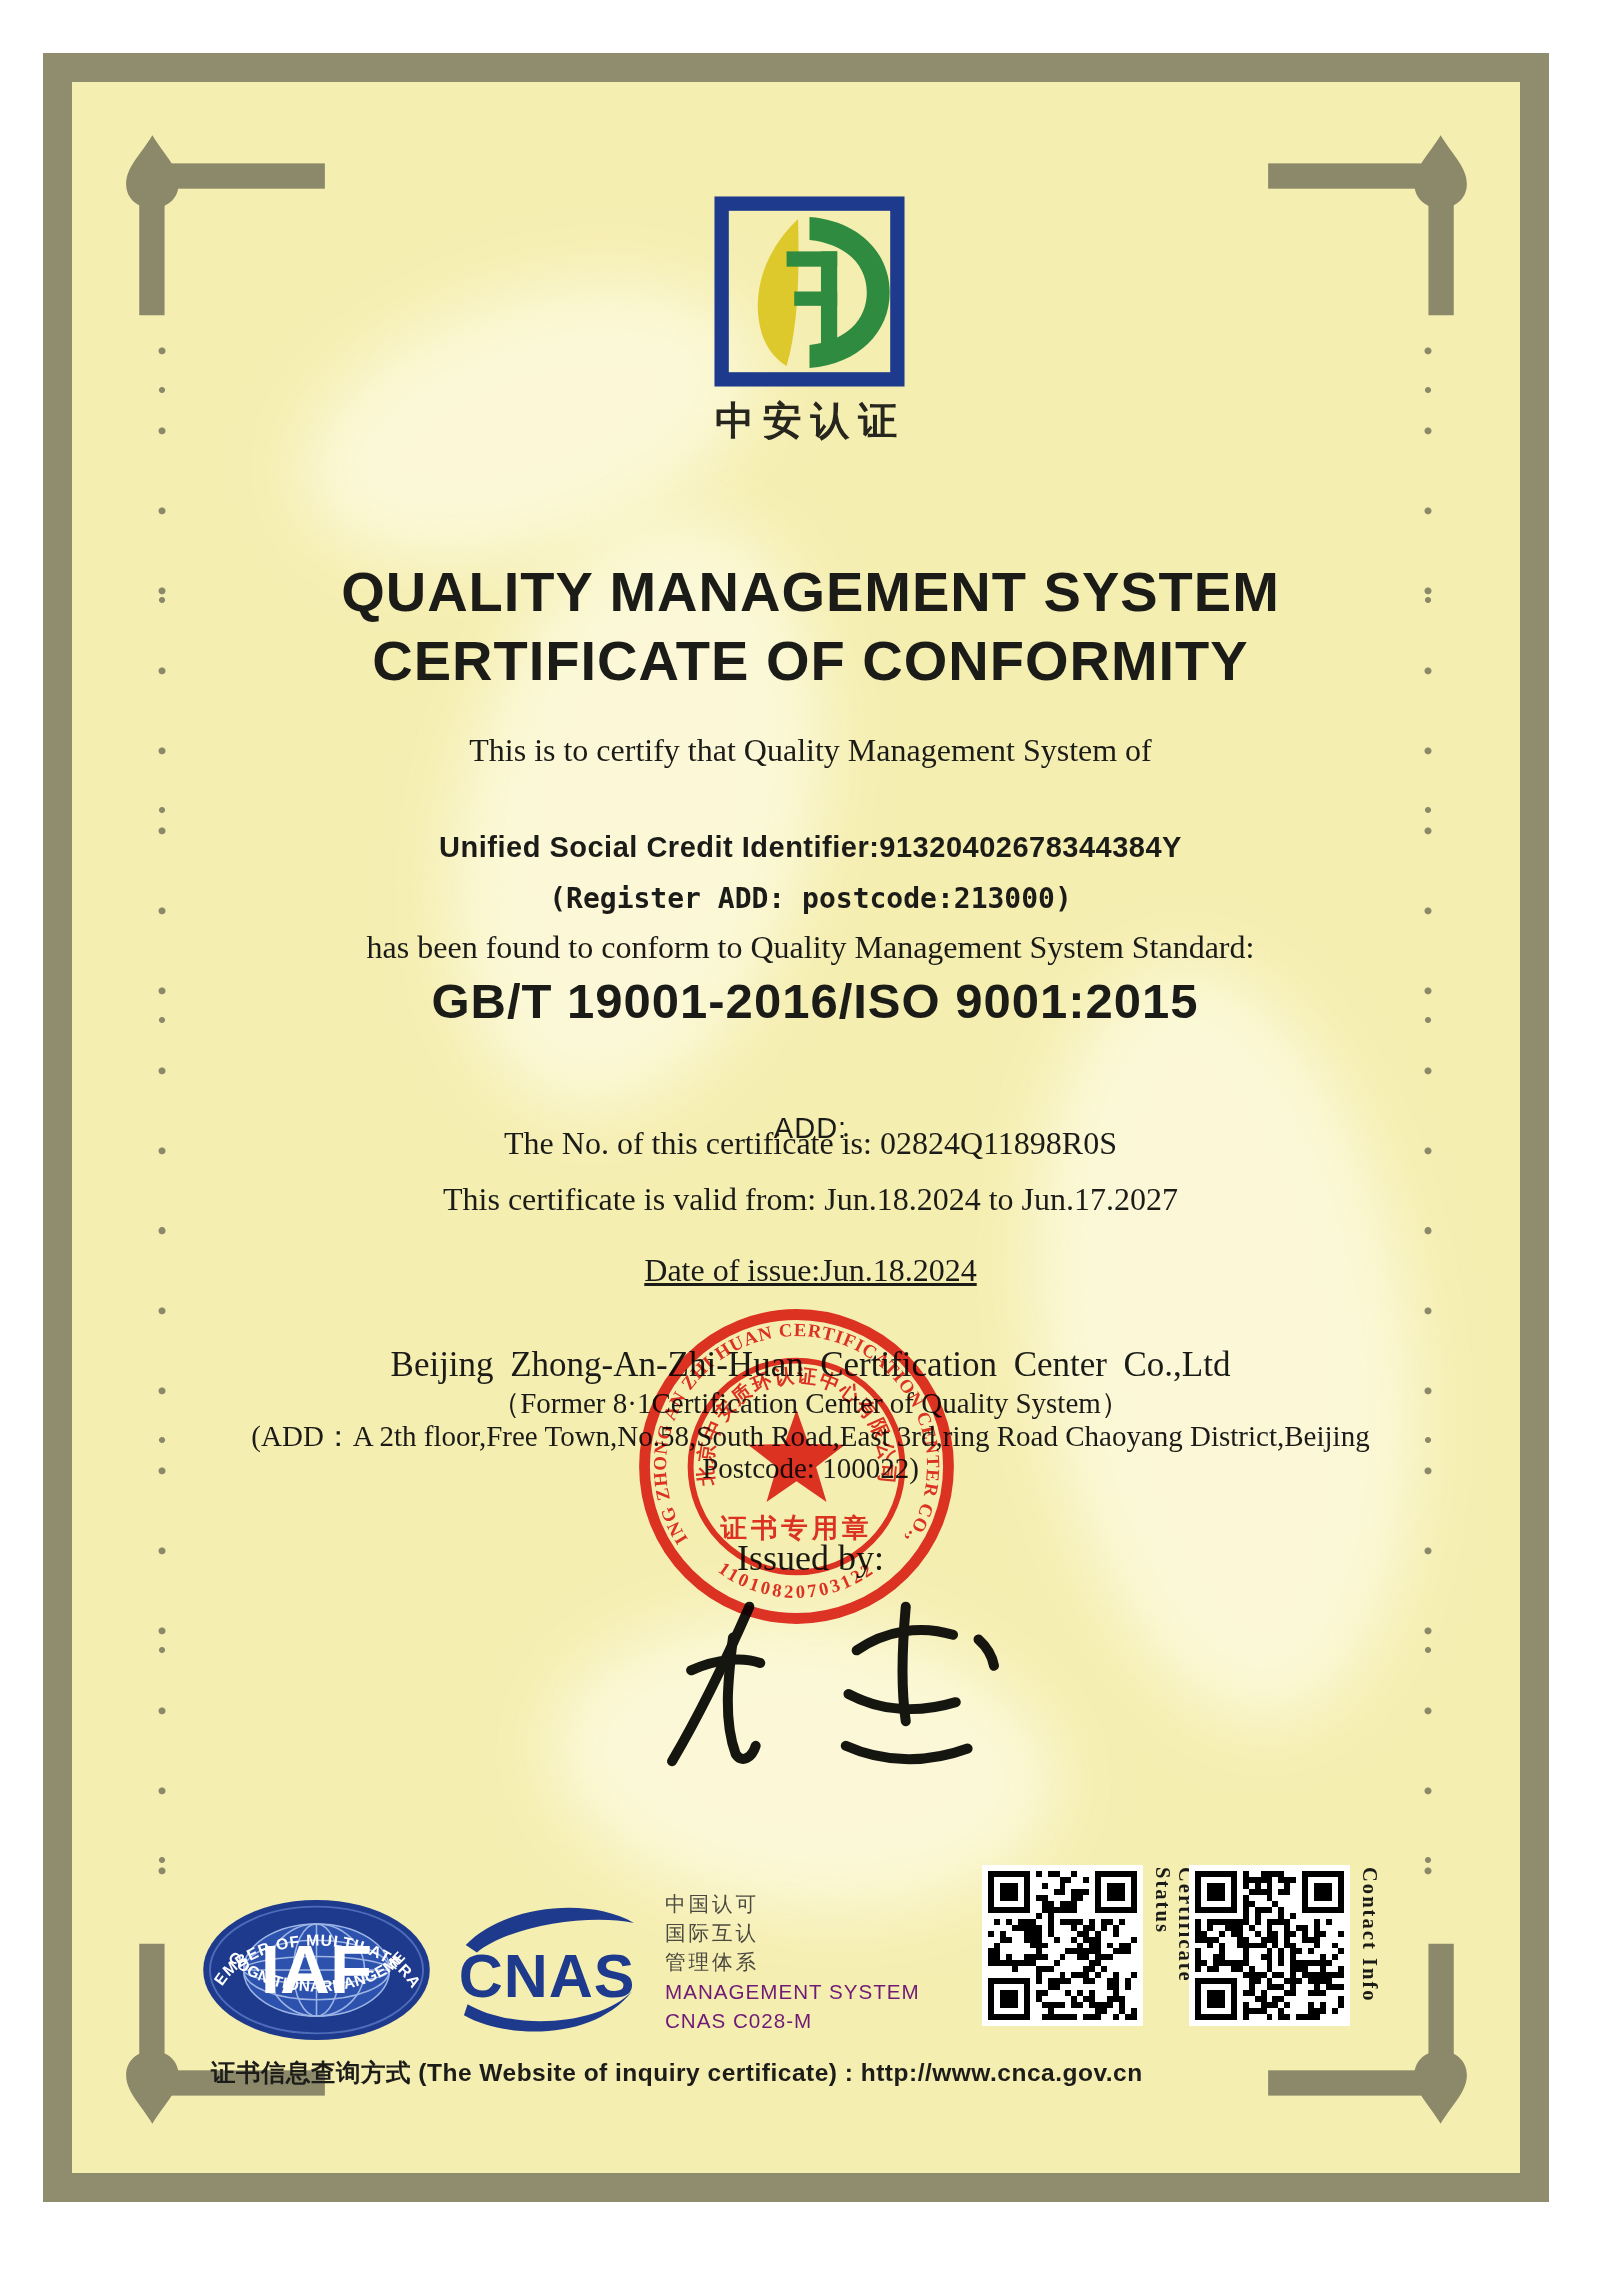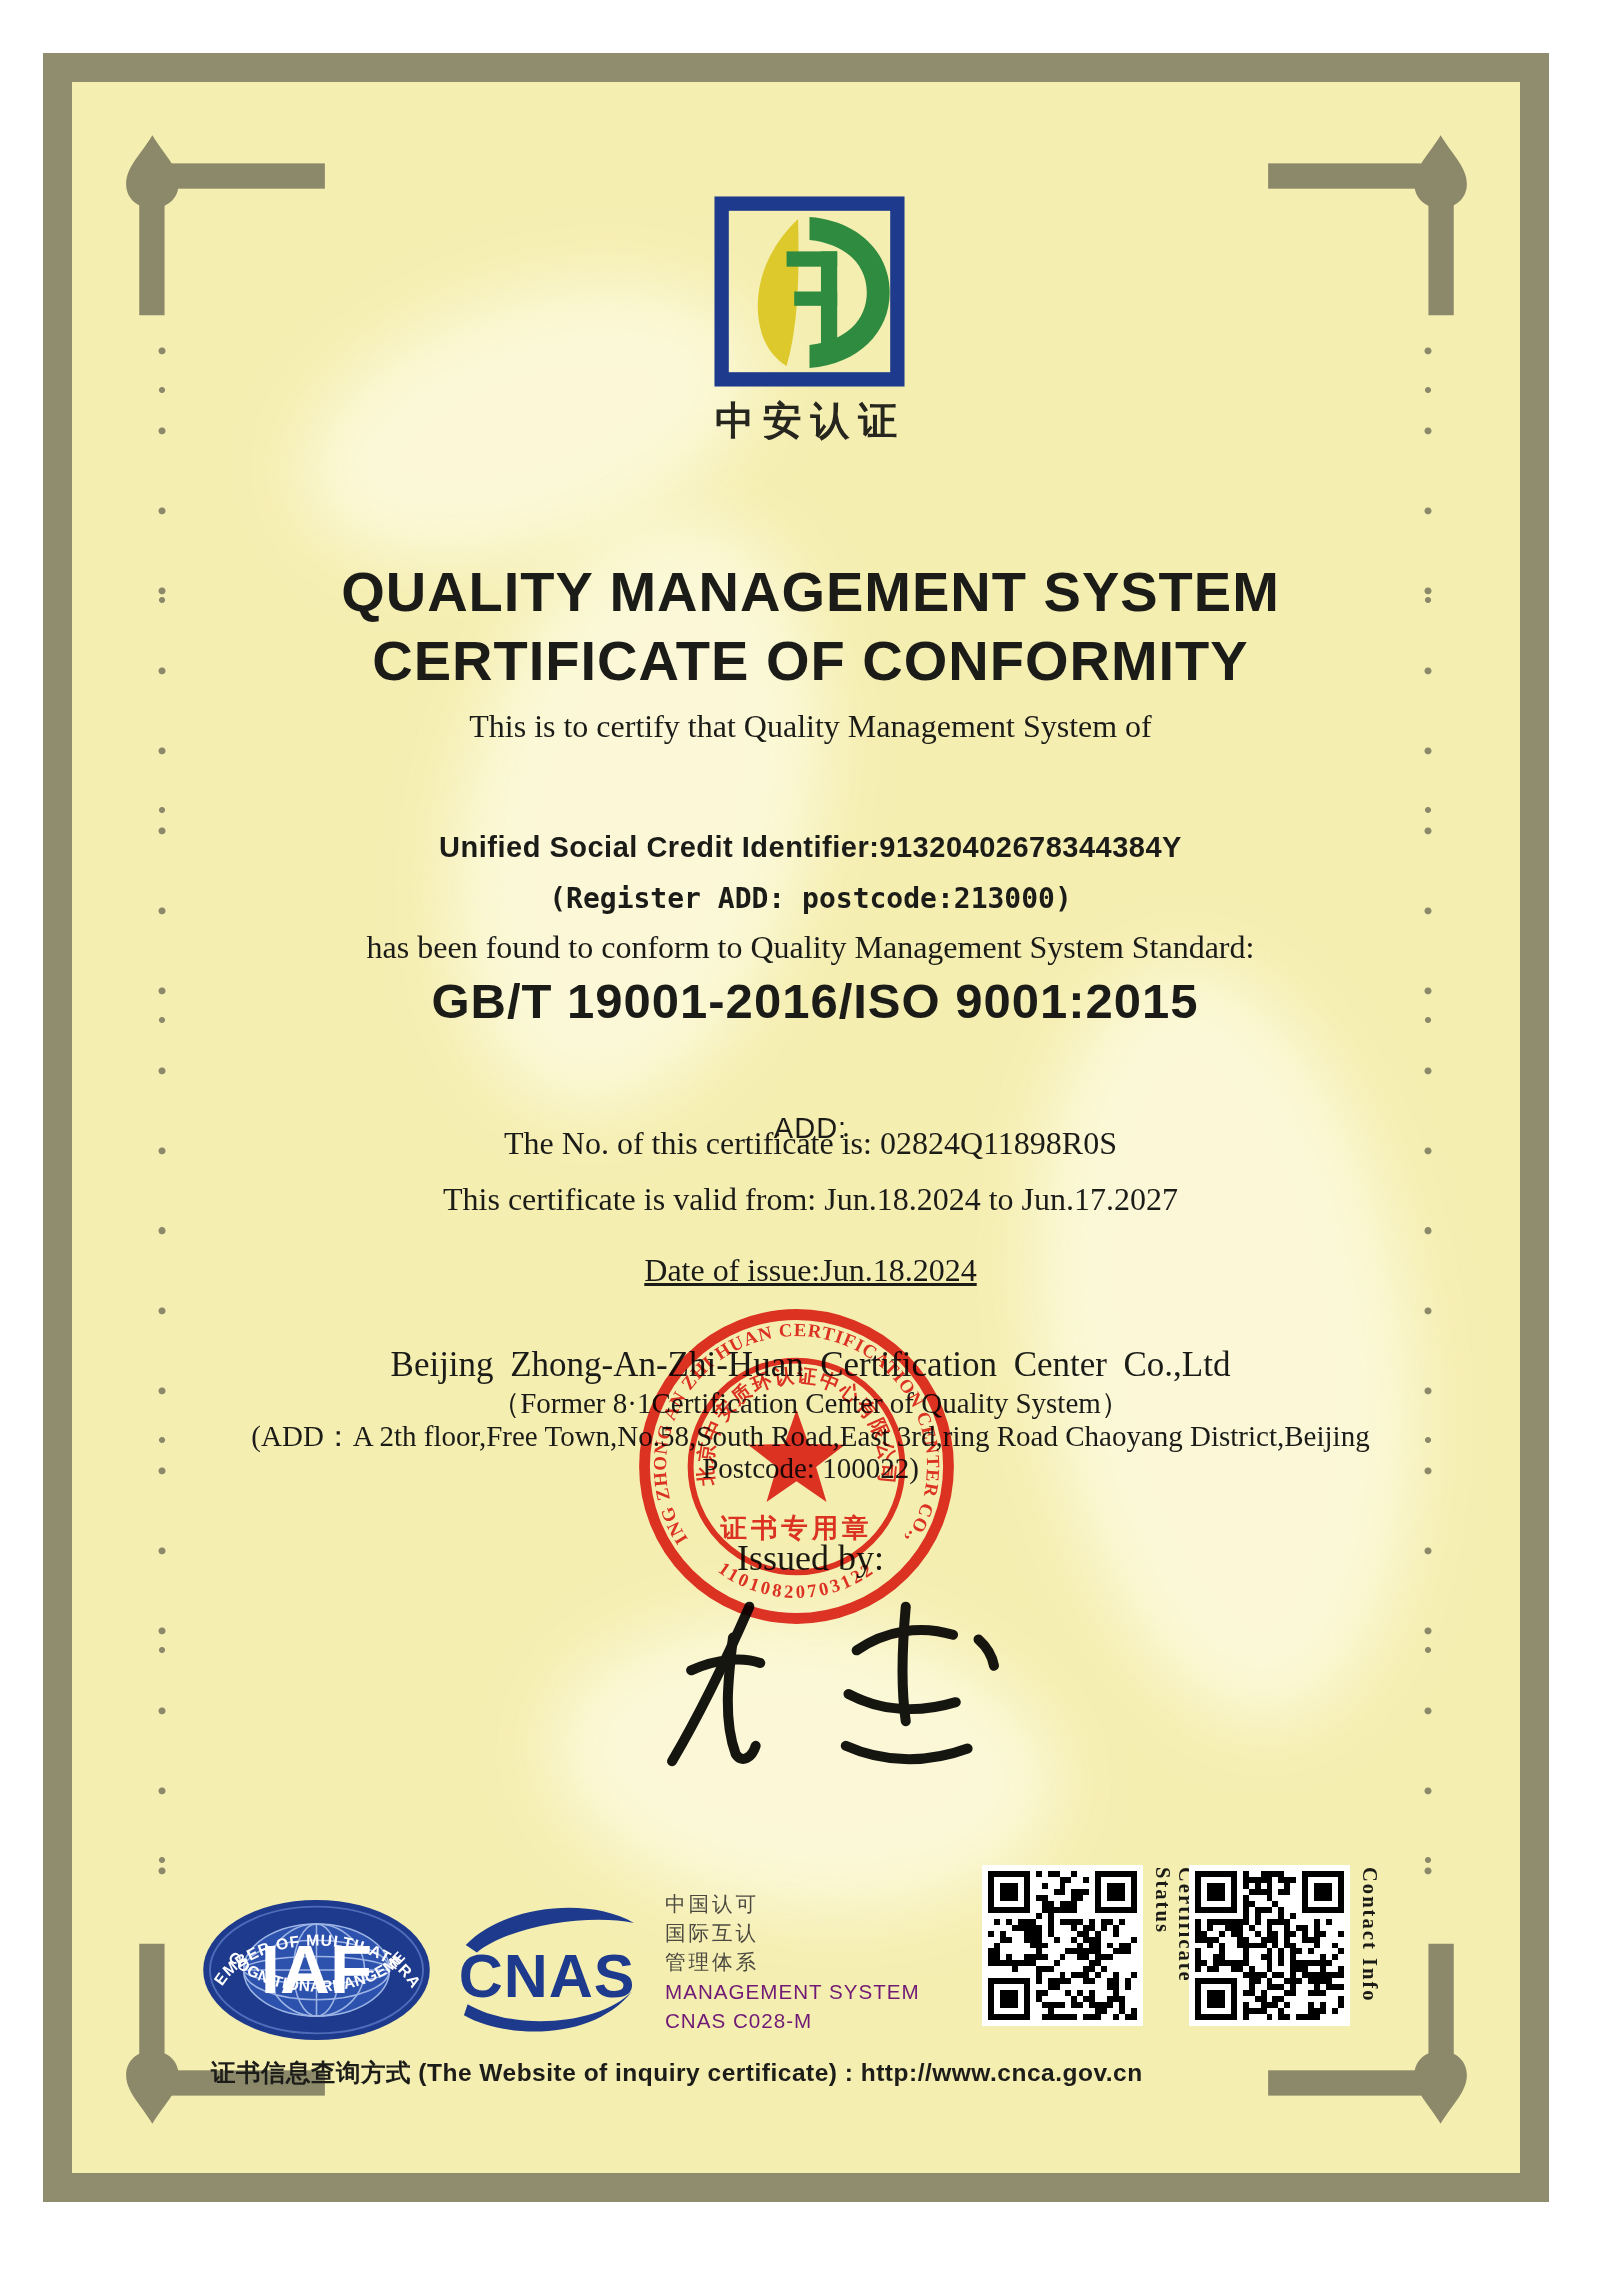--- a/index.html
+++ b/index.html
@@ -71,21 +71,21 @@
     <path fill="#f5eeb1" d="M84 102 L110 86 L110 120 Z"></path>
     <path fill="#2e8b3f" d="M100 22 C152 26 184 60 184 101 C184 142 152 176 100 180 L100 156 C138 152 160 130 160 101 C160 72 138 50 100 46 Z"></path>
     <rect x="112" y="58" width="17" height="98" fill="#2e8b3f"></rect>
     <rect x="76" y="58" width="53" height="16" fill="#2e8b3f"></rect>
     <rect x="84" y="100" width="45" height="15" fill="#2e8b3f"></rect>
   </svg>
   <div class="abs ctr" style="top:394px;font-size:39px;font-weight:bold;letter-spacing:8.8px;color:#26261f;">中安认证</div>
 
   <div class="abs ctr sans title" style="top:564px;">QUALITY MANAGEMENT SYSTEM</div>
   <div class="abs ctr sans title" style="top:633px;">CERTIFICATE OF CONFORMITY</div>
-  <div class="abs ctr serifline" style="top:708px;">This is to certify that Quality Management System of</div>
+  <div class="abs ctr serifline" style="top:732px;">This is to certify that Quality Management System of</div>
 
   <div class="abs ctr sans" style="top:831px;font-size:29px;font-weight:bold;letter-spacing:0.5px;">Unified Social Credit Identifier:91320402678344384Y</div>
   <div class="abs ctr mono" style="top:882px;font-size:28px;font-weight:bold;">(Register ADD:   postcode:213000)</div>
   <div class="abs ctr serifline" style="top:929px;">has been found to conform to Quality Management System Standard:</div>
   <div class="abs ctr sans" style="top:973px;font-size:49px;font-weight:bold;letter-spacing:1px;padding-left:9px;">GB/T 19001-2016/ISO 9001:2015</div>
 
   <div class="abs ctr sans" style="top:1112px;font-size:29px;font-weight:normal;letter-spacing:1px;">ADD:</div>
   <div class="abs ctr serifline" style="top:1123px;top:1125px;font-size:32px;top:1125px;">The No. of this certificate is: 02824Q11898R0S</div>
   <div class="abs ctr serifline" style="top:1181px;font-size:32px;">This certificate is valid from: Jun.18.2024 to Jun.17.2027</div>
   <div class="abs ctr serifline" style="top:1252px;font-size:32px;text-decoration:underline;">Date of issue:Jun.18.2024</div>

